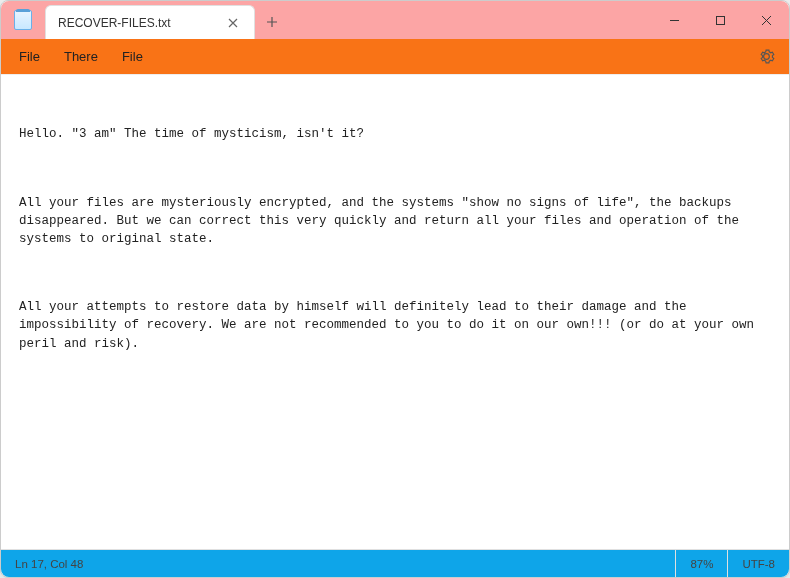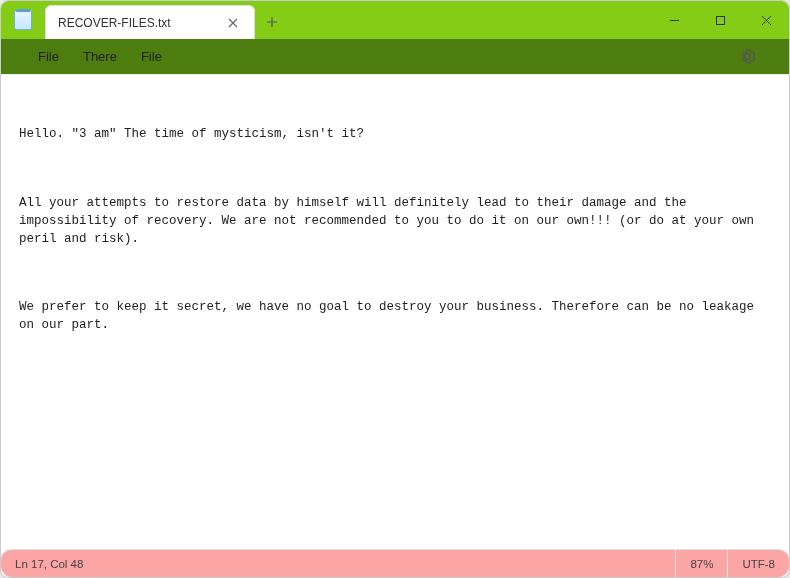--- a/index.html
+++ b/index.html
@@ -17,21 +17,21 @@
       border: 1px solid #ccc;
       border-radius: 8px;
       display: flex;
       flex-direction: column;
       box-shadow: 0 4px 16px rgba(0,0,0,0.1);
     }
     .titlebar {
       height: 38px;
       display: flex;
       align-items: stretch;
-      background: #84cc16;
+      background: #fca5a5;
       border-top-left-radius: 8px;
       border-top-right-radius: 8px;
     }
     .app-icon {
       width: 44px;
       display: flex;
       align-items: center;
       justify-content: center;
     }
     .notepad-icon {
@@ -91,22 +91,22 @@
       align-items: center;
       justify-content: center;
       font-size: 13px;
       color: #333;
       cursor: pointer;
     }
     .menubar {
       height: 36px;
       display: flex;
       align-items: center;
-      padding: 0 25px;
-      background: #4d7c0f;
+      padding: 0 6px;
+      background: #f97316;
       border-bottom: 1px solid #eee;
       font-size: 13px;
       color: #222;
     }
     .menu-item {
       padding: 6px 12px;
       cursor: pointer;
       border-radius: 4px;
     }
     .settings-btn {
@@ -125,27 +125,26 @@
       color: #222;
       overflow: hidden;
       white-space: pre-wrap;
       word-wrap: break-word;
     }
     .content p { margin-bottom: 14px; }
     .statusbar {
       height: 28px;
       display: flex;
       align-items: stretch;
-      background: #fca5a5;
+      background: #0ea5e9;
       border-top: 1px solid #e0e0e0;
       font-size: 11.5px;
       color: #444;
       border-bottom-left-radius: 8px;
       border-bottom-right-radius: 8px;
-      border-radius: 11px;
     }
     .status-cell {
       display: flex;
       align-items: center;
       padding: 0 14px;
       border-right: 1px solid #e0e0e0;
     }
     .status-cell:first-child { flex: 1; }
     .status-cell:last-child { border-right: none; text-align: right; }
     svg { display: block; }
@@ -197,22 +196,22 @@
     <div class="menu-item">File</div>
     <div class="settings-btn">
       <svg width="17" height="17" viewBox="0 0 24 24">
         <path fill="none" stroke="#555" stroke-width="1.6" d="M12 8a4 4 0 100 8 4 4 0 000-8zm8.4 4a8.4 8.4 0 00-.1-1.2l2-1.6-2-3.4-2.4.9a8 8 0 00-2-1.2L15.4 3h-4l-.5 2.5a8 8 0 00-2 1.2l-2.4-.9-2 3.4 2 1.6a8.4 8.4 0 000 2.4l-2 1.6 2 3.4 2.4-.9a8 8 0 002 1.2l.5 2.5h4l.5-2.5a8 8 0 002-1.2l2.4.9 2-3.4-2-1.6c.07-.4.1-.8.1-1.2z"></path>
       </svg>
     </div>
   </div>
 
   <div class="content">
     <p>Hello. "3 am" The time of mysticism, isn't it?</p>
+    <p>All your files are mysteriously encrypted, and the systems "show no signs of life", the backups disappeared. But we can correct this very quickly and return all your files and operation of the systems to original state.</p>
     <p>All your attempts to restore data by himself will definitely lead to their damage and the impossibility of recovery. We are not recommended to you to do it on our own!!! (or do at your own peril and risk).</p>
-    <p>We prefer to keep it secret, we have no goal to destroy your business. Therefore can be no leakage on our part.</p>
     
     
     
     
     
     
   </div>
 
   <div class="statusbar">
     <div class="status-cell">Ln 17, Col 48</div>

